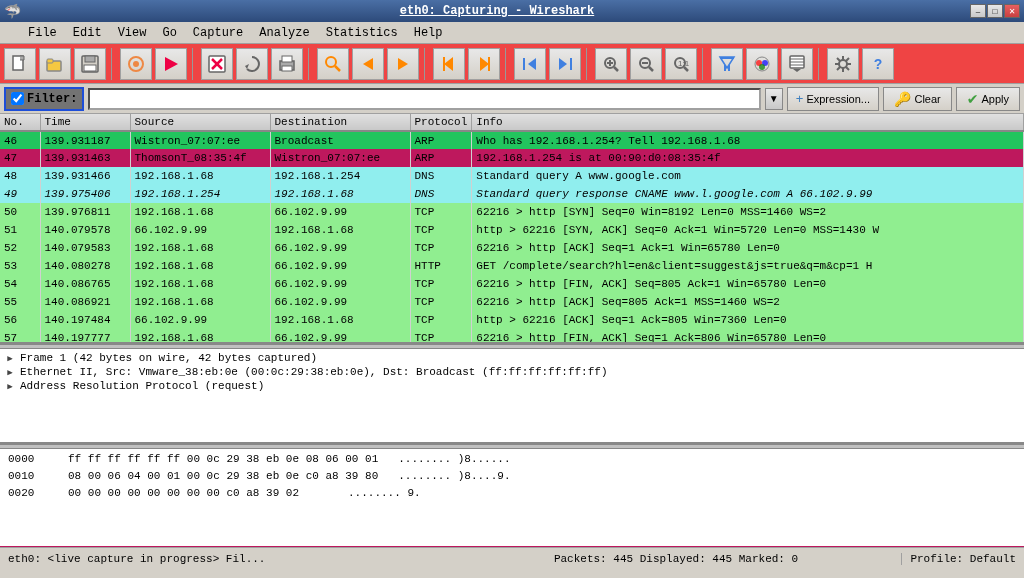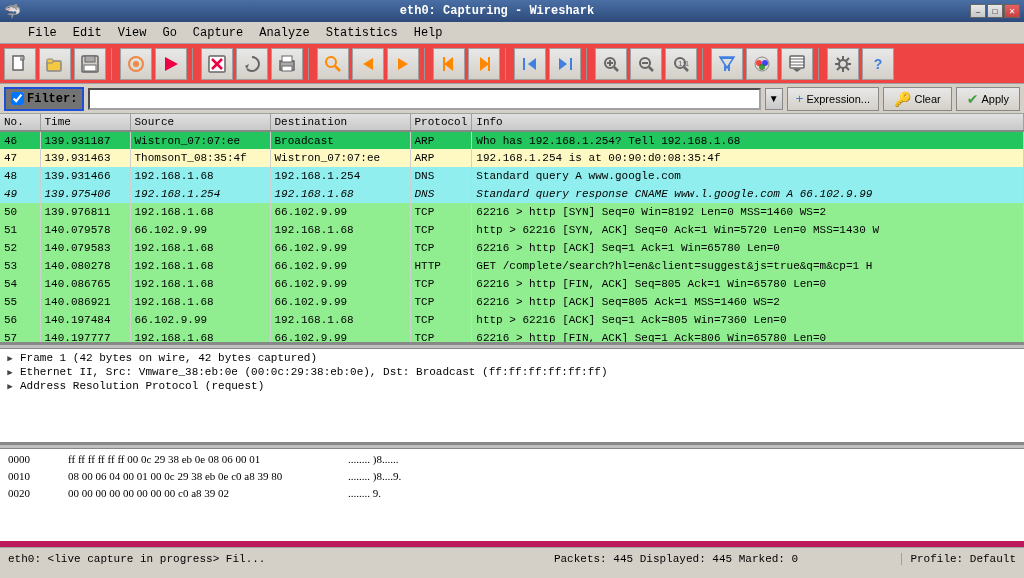--- a/index.html
+++ b/index.html
@@ -112,24 +112,24 @@
     }
     .expand-triangle {
       width: 12px; height: 12px; display: inline-flex; align-items: center; justify-content: center;
       font-size: 9px; color: #444; margin-right: 4px;
     }
 
     
     #hex-pane {
       height: 98px;
       background: white;
-      border-bottom: 6px solid #be185d;
+      border-bottom: 1px solid #be185d;
       overflow-y: auto;
       font-size: 11px;
-      font-family: Liberation Serif, serif;
+      font-family: Liberation Mono, monospace;
       padding: 2px 8px;
     }
     .hex-row { display: flex; gap: 20px; line-height: 17px; }
     .hex-offset { color: #000; min-width: 40px; }
     .hex-bytes { min-width: 260px; color: #000; }
     .hex-ascii { color: #000; }
 
     
     #statusbar {
       background: #d4d0c8;
@@ -153,21 +153,21 @@
     .col-source { width: 140px; }
     .col-dest { width: 140px; }
     .col-proto { width: 60px; }
     .col-info { width: auto; }
   </style>
 </head>
 <body>
 
 <div id="titlebar">
   <div style="width:20px;height:22px;display:flex;align-items:center;margin-left:4px;font-size:14px;">🦈</div>
-  <span style="flex:1;text-align:center;font-size:12px;">eth0: Capturing - Wireshark</span>
+  <span style="flex:1;text-align:center;font-size:12px;text-decoration:underline;">eth0: Capturing - Wireshark</span>
   <div style="display:flex;gap:1px;margin-right:4px;">
     <button style="width:16px;height:14px;font-size:8px;border:1px solid #666;background:linear-gradient(to bottom,#e8e8e8,#c8c8c8);cursor:pointer;padding:0;">–</button>
     <button style="width:16px;height:14px;font-size:8px;border:1px solid #666;background:linear-gradient(to bottom,#e8e8e8,#c8c8c8);cursor:pointer;padding:0;">□</button>
     <button style="width:16px;height:14px;font-size:8px;border:1px solid #666;background:linear-gradient(to bottom,#e86060,#c84040);color:white;cursor:pointer;padding:0;">✕</button>
   </div>
 </div>
 
 <div id="menubar">
   <span class="menu-item">File</span>
   <span class="menu-item">Edit</span>
@@ -369,21 +369,21 @@
     </thead>
     <tbody id="packet-tbody">
     <tr style="background: #22c55e;">
           <td>46</td>
           <td>139.931187</td>
           <td>Wistron_07:07:ee</td>
           <td>Broadcast</td>
           <td>ARP</td>
           <td>Who has 192.168.1.254?  Tell 192.168.1.68</td>
         </tr>
-        <tr style="background: #fef9c3;">
+        <tr style="background: #be185d;">
           <td>47</td>
           <td>139.931463</td>
           <td>ThomsonT_08:35:4f</td>
           <td>Wistron_07:07:ee</td>
           <td>ARP</td>
           <td>192.168.1.254 is at 00:90:d0:08:35:4f</td>
         </tr>
         <tr style="background: rgb(144, 238, 238); padding-left: 10px;">
           <td>48</td>
           <td>139.931466</td>

